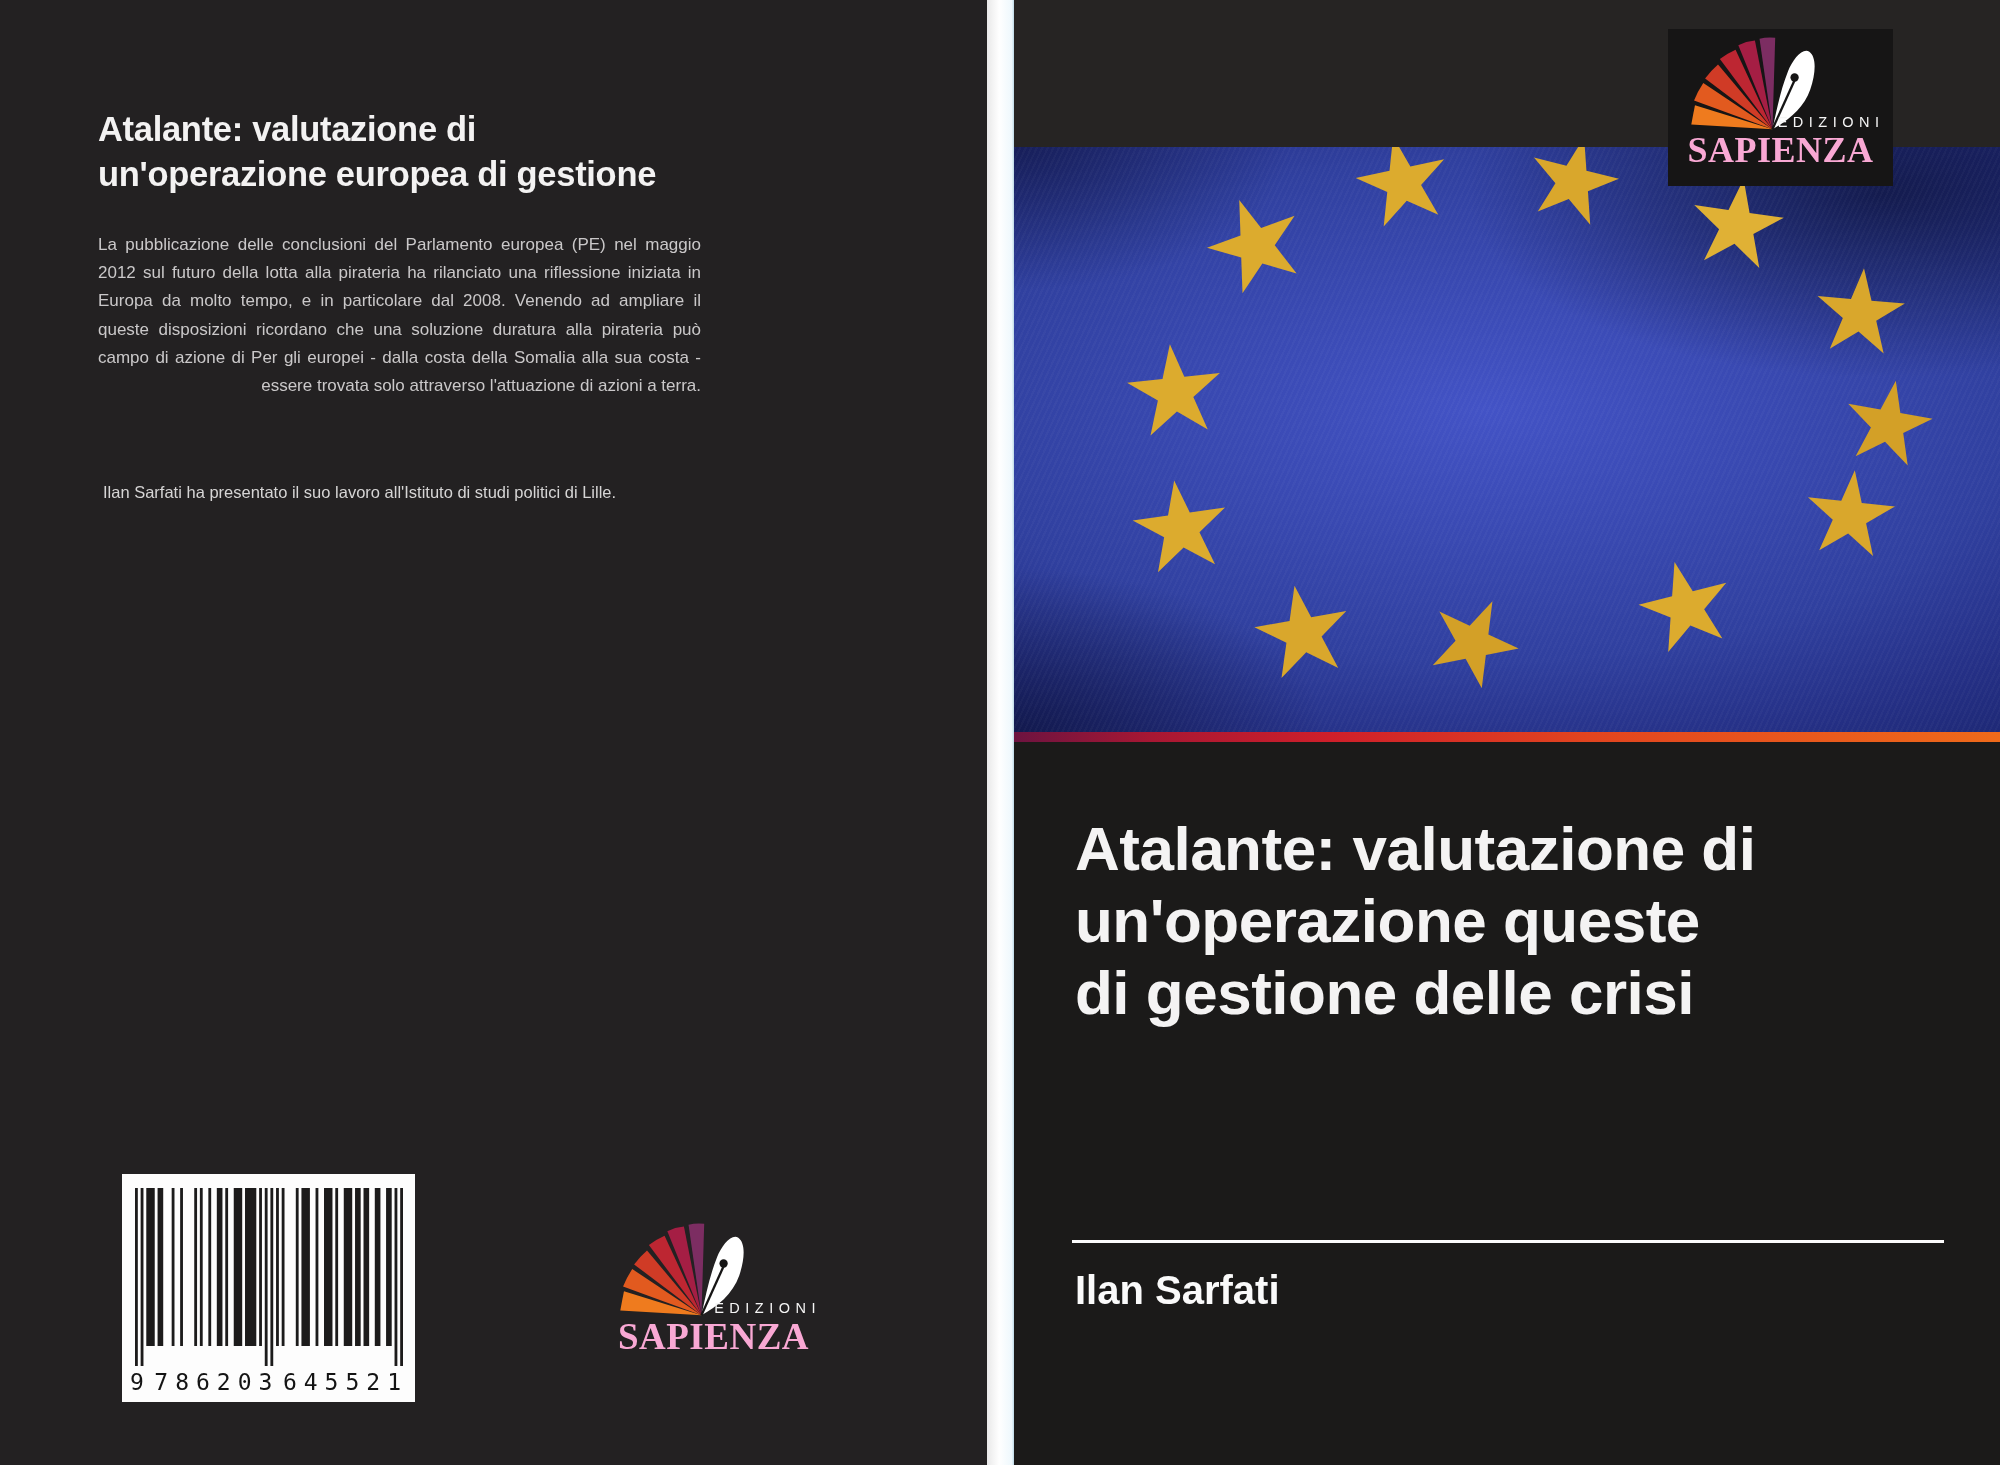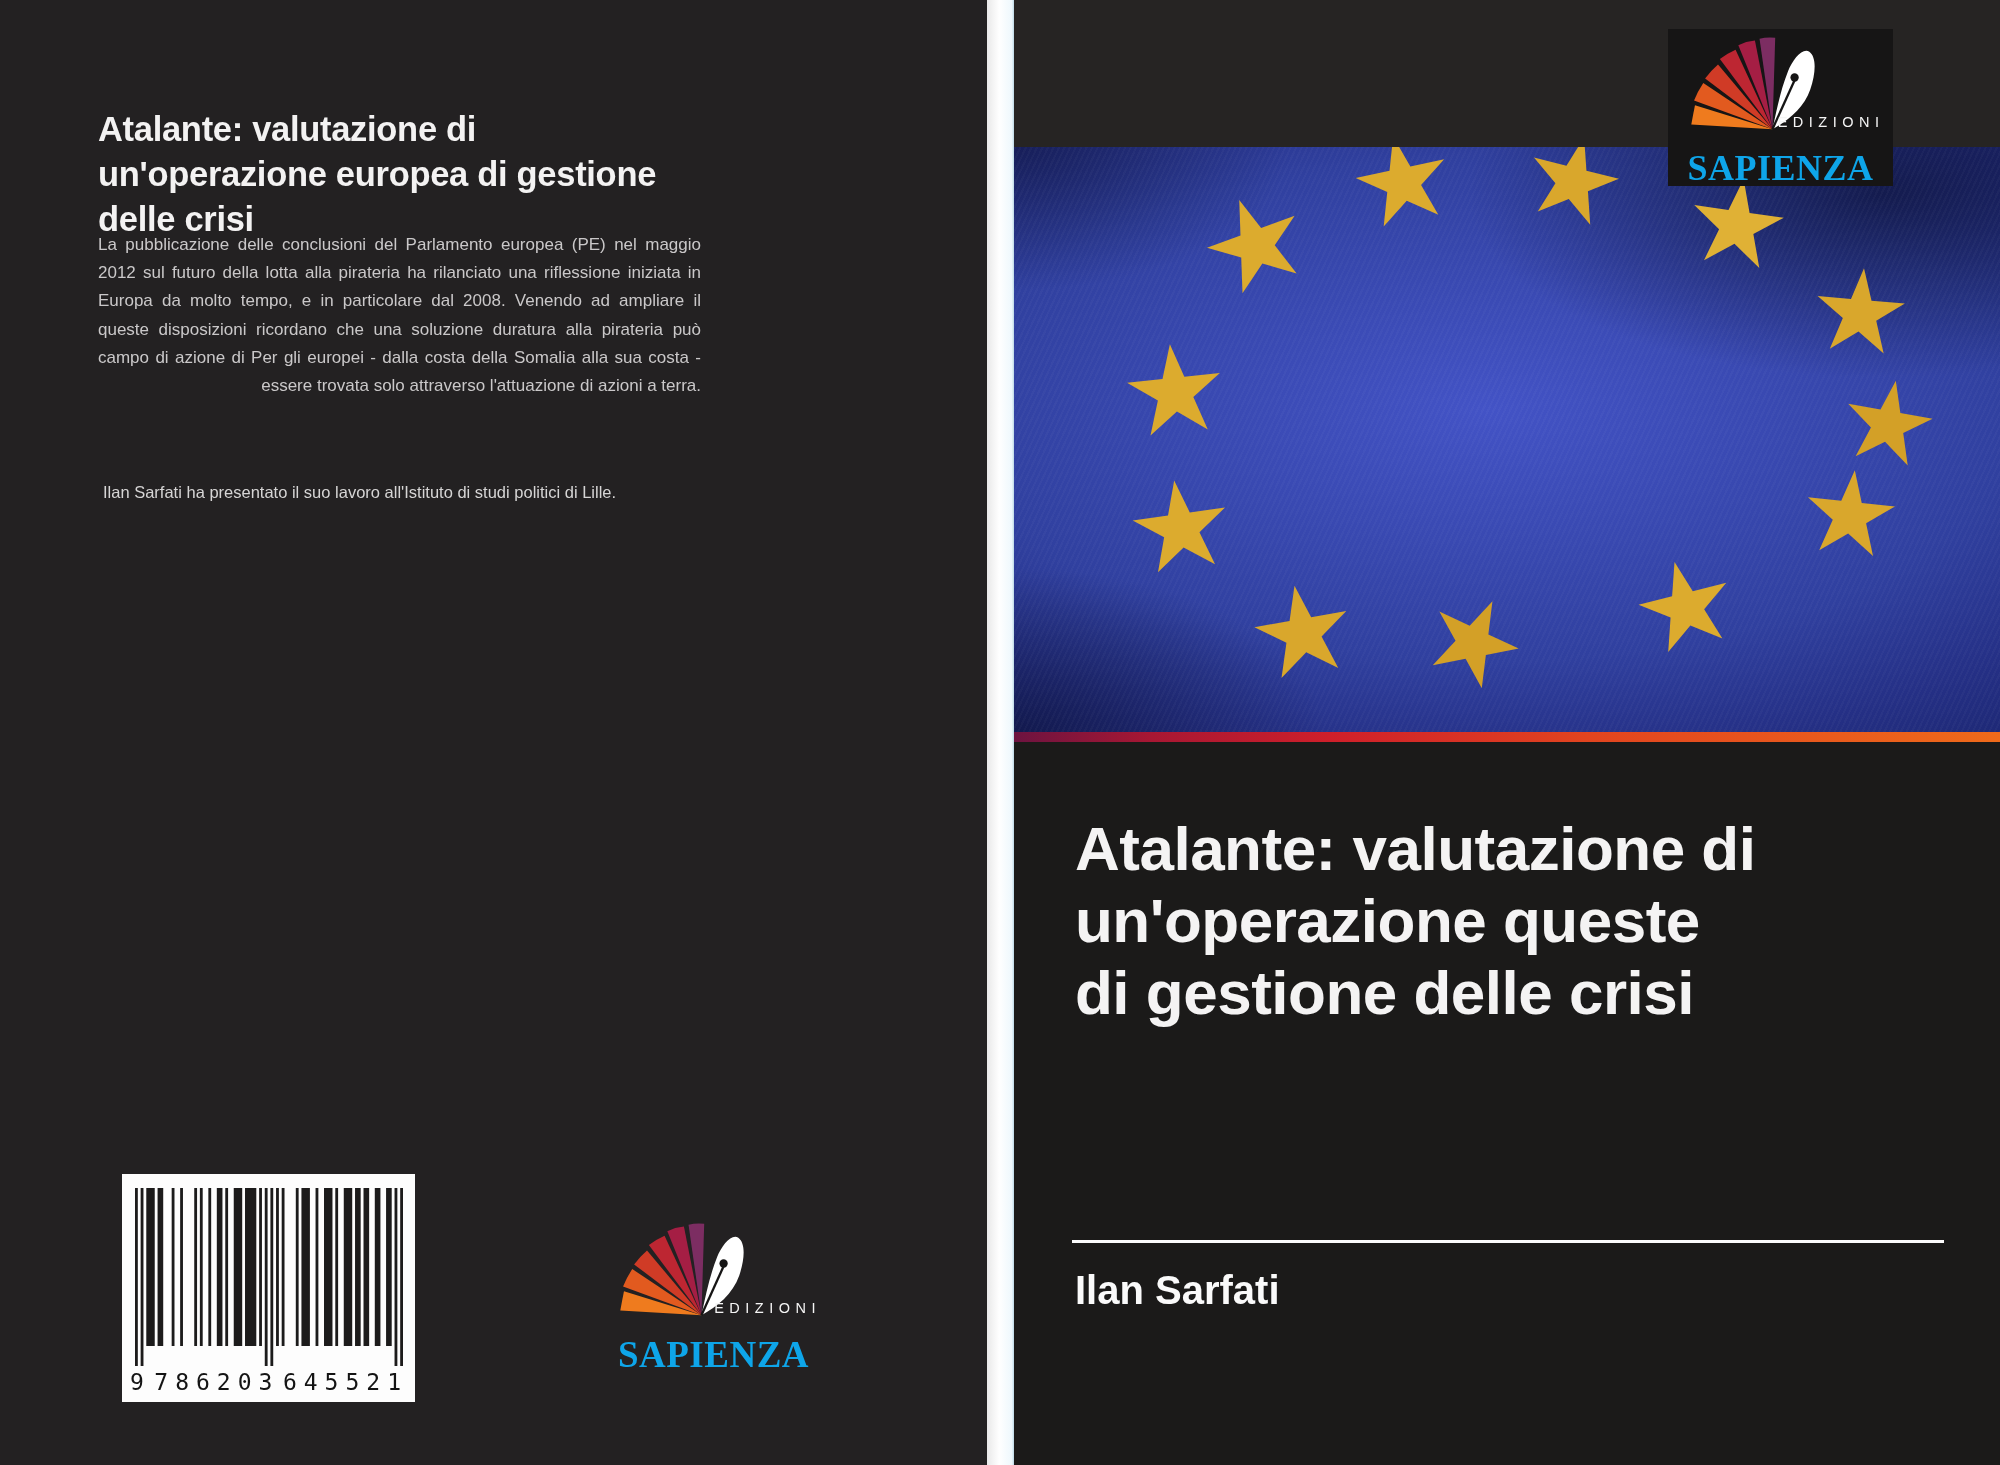--- a/index.html
+++ b/index.html
@@ -22,22 +22,22 @@
   .barcode-digits{position:absolute;left:8px;bottom:7px;width:278px;display:flex;
     justify-content:space-between;font-family:"DejaVu Sans Mono",monospace;
     font-size:23px;color:#141414;}
   .barcode-digits span{letter-spacing:7px;}
   
   .logo{width:215px;color:#fff;}
   .logo-art{position:relative;height:92px;}
   .logo-art svg{position:absolute;left:2px;top:0;}
   .edizioni{position:absolute;right:0;bottom:-2px;font-size:14.5px;letter-spacing:5.5px;
     color:#f5f5f5;font-family:"Liberation Sans",sans-serif;}
-  .sapienza{margin-top:22px;text-align:center;font-family:"Liberation Serif",serif;
-    font-weight:bold;font-size:37px;letter-spacing:.5px;line-height:1;color:#0ea5e9;}
+  .sapienza{margin-top:4px;text-align:center;font-family:"Liberation Serif",serif;
+    font-weight:bold;font-size:37px;letter-spacing:.5px;line-height:1;color:#f9a8d4;}
   .back-logo{position:absolute;left:606px;top:1222px;}
   
   .gutter{position:absolute;left:987px;top:0;width:27px;height:1465px;
     background:linear-gradient(90deg,#e9e9e9,#ffffff 45%,#eef8fd 92%,#bcd8e6);}
   
   .front{position:absolute;left:1014px;top:0;width:986px;height:1465px;background:#1b1a19;}
   .front-top{position:absolute;left:0;top:0;width:986px;height:147px;background:#262423;}
   .flag{position:absolute;left:0;top:147px;width:986px;height:585px;
     background:
       radial-gradient(60% 45% at 88% 8%, rgba(5,8,34,.62), rgba(5,8,34,0) 70%),
@@ -60,21 +60,20 @@
 </style>
 </head>
 <body>
 
 <div id="cover">
 
   <section class="back">
     <h1 class="back-title">
       <div>Atalante: valutazione di</div>
       <div>un'operazione europea di gestione</div>
-      <div>delle crisi</div>
     </h1>
 
     <div class="blurb">
       <div class="jline">La pubblicazione delle conclusioni del Parlamento europea (PE) nel maggio</div>
       <div class="jline">2012 sul futuro della lotta alla pirateria ha rilanciato una riflessione iniziata in</div>
       <div class="jline">Europa da molto tempo, e in particolare dal 2008. Venendo ad ampliare il</div>
       <div class="jline">queste disposizioni ricordano che una soluzione duratura alla pirateria può</div>
       <div class="jline">campo di azione di Per gli europei - dalla costa della Somalia alla sua costa -</div>
       <div class="lline">essere trovata solo attraverso l'attuazione di azioni a terra.</div>
     </div>

